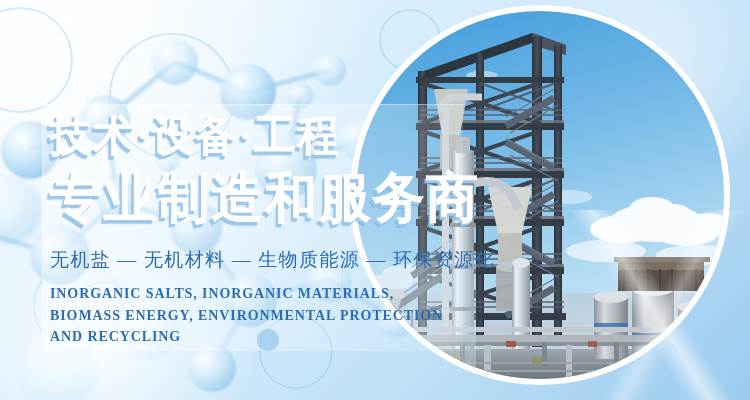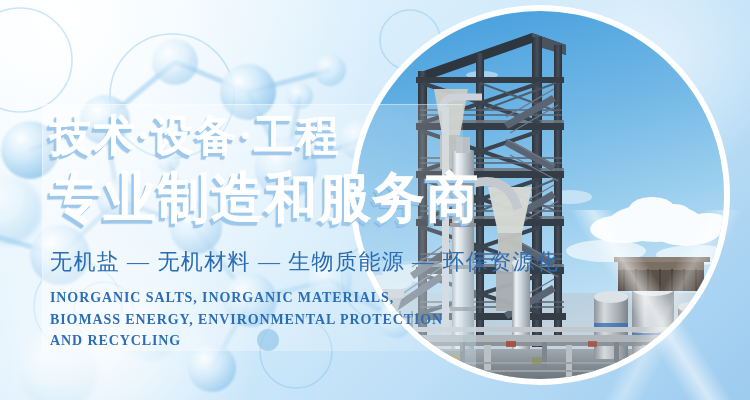--- a/index.html
+++ b/index.html
@@ -115,21 +115,21 @@
   }
   .headline-2 {
     font-size: 54px;
     margin-top: 14px;
     transform: scaleX(0.96);
     transform-origin: left center;
   }
 
   .sub-cn {
     margin-top: 22px;
-    font-size: 22px;
+    font-size: 19px;
     color: #2a6cb3;
     letter-spacing: 1.4px;
     white-space: nowrap;
   }
   .sub-en {
     margin-top: 10px;
     font-size: 14px;
     font-weight: bold;
     color: #2b6eb5;
     letter-spacing: 0.9px;

